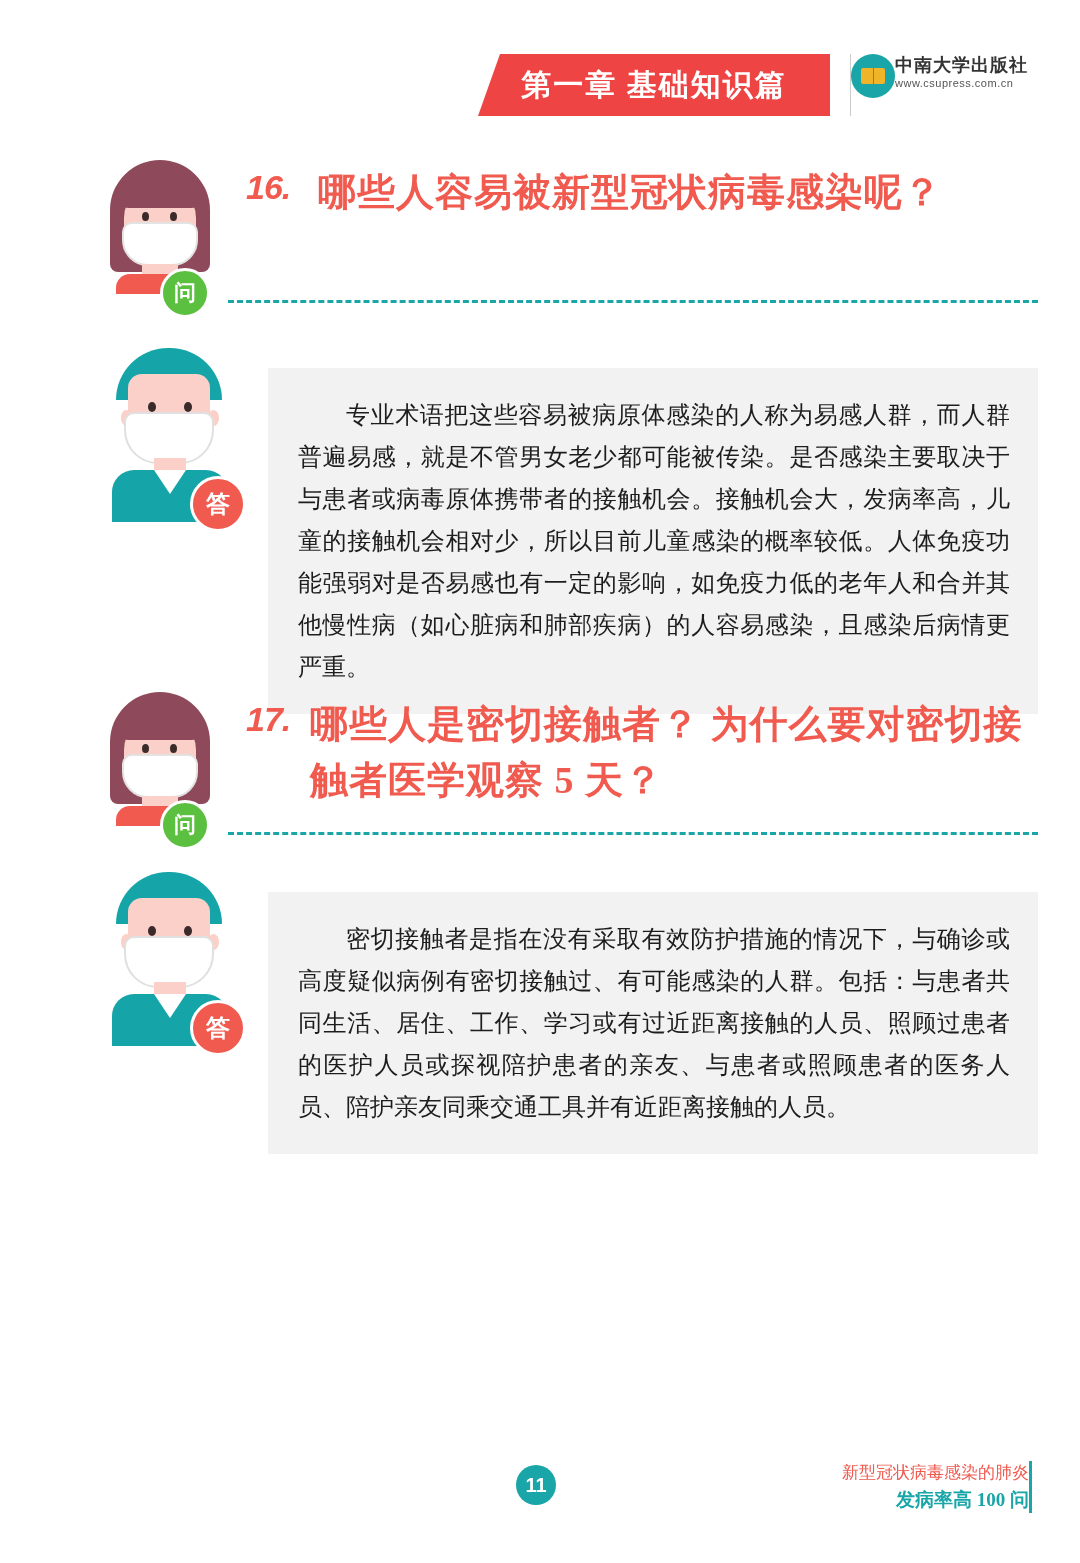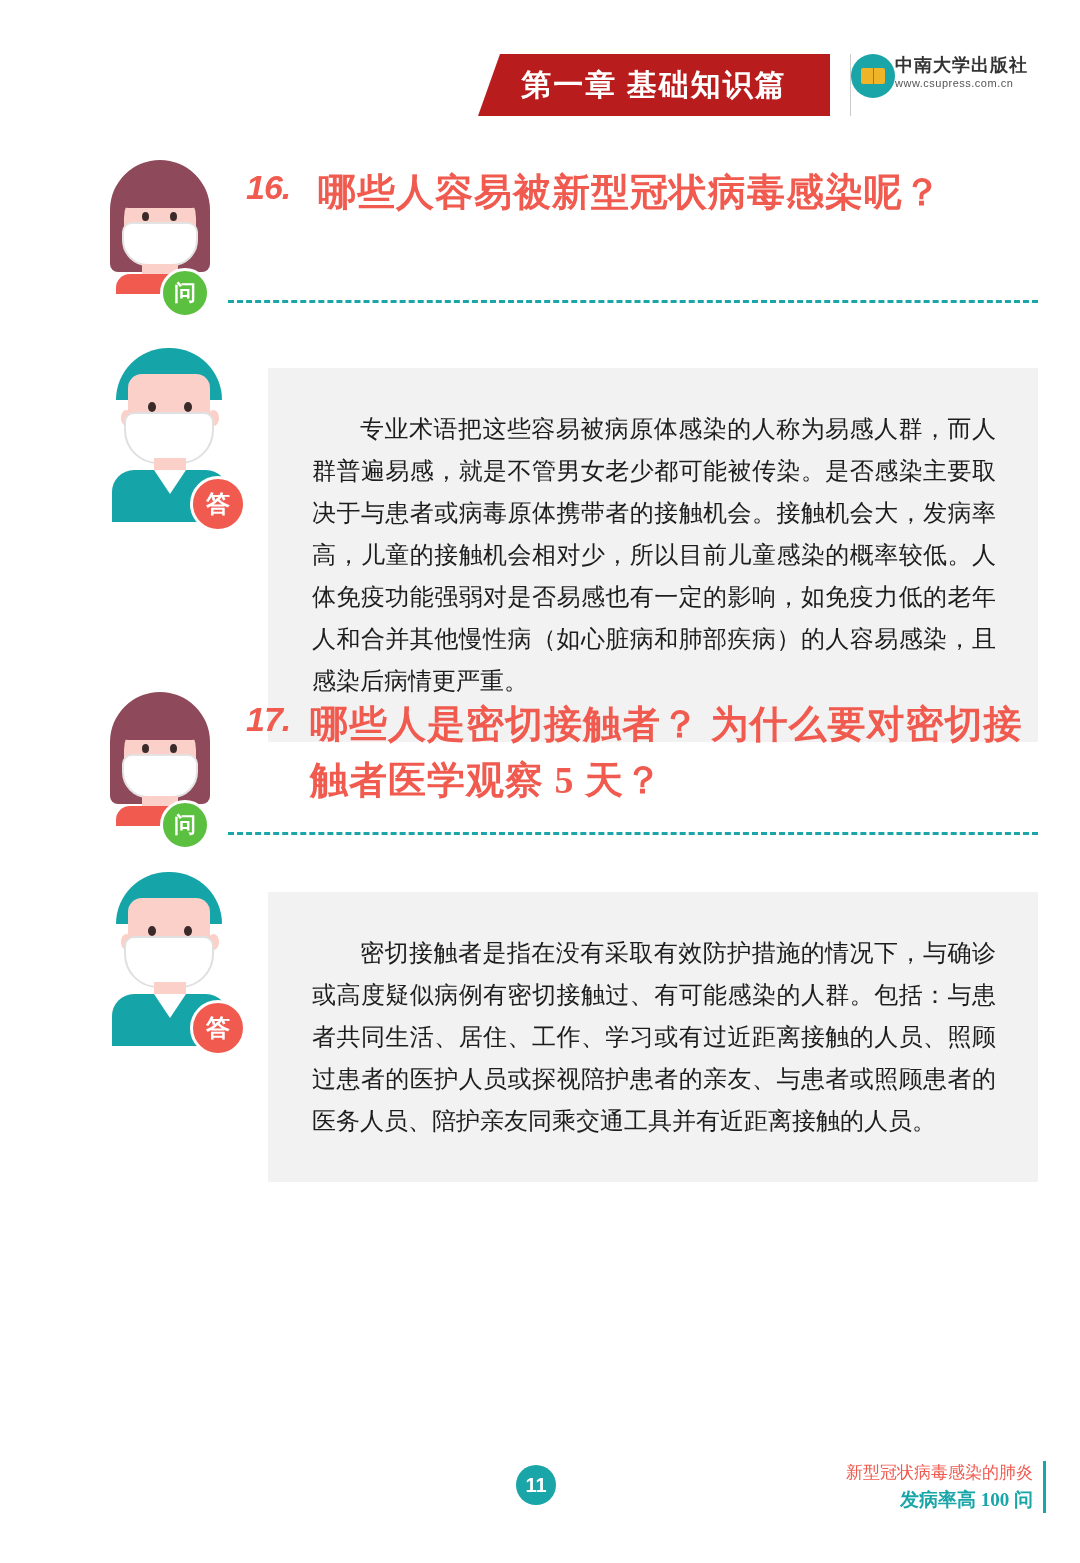--- a/index.html
+++ b/index.html
@@ -30,21 +30,21 @@
     width: 610px;
     height: 62px;
     background: #ffffff;
   }
   .chapter-tab {
     position: absolute;
     left: 478px;
     top: 0;
     width: 352px;
     height: 62px;
-    background: #b91c1c;
+    background: #ef4444;
     display: flex;
     align-items: center;
     justify-content: center;
     clip-path: polygon(22px 0, 100% 0, 100% 100%, 0 100%);
   }
   .chapter-tab-text {
     color: #ffffff;
     font-size: 30px;
     font-weight: bold;
     letter-spacing: 2px;
@@ -248,21 +248,21 @@
 
   .answer-box {
     position: absolute;
     left: 268px;
     width: 770px;
     background: #f2f2f2;
     box-sizing: border-box;
     padding: 26px 28px 26px 30px;
   }
   .answer-box p {
-    margin: 14px;
+    margin: 0;
     font-size: 24px;
     line-height: 42px;
     color: #1d1d1d;
     text-indent: 48px;
     text-align: justify;
     font-family: "Liberation Serif", "DejaVu Serif", serif;
   }
   .answer-box p + p { margin-top: 0; }
 
   
@@ -275,25 +275,24 @@
     border-radius: 50%;
     background: #1aa5a8;
     color: #ffffff;
     display: flex; align-items: center; justify-content: center;
     font-size: 20px;
     font-family: "Liberation Sans", sans-serif;
     font-weight: bold;
   }
   .footer-text {
     position: absolute;
-    right: 34px;
+    right: 48px;
     top: -4px;
     text-align: right;
     border-right: 3px solid #1aa5a8;
-    padding-right: 10px;
     line-height: 1.45;
   }
   .footer-line1 {
     font-size: 17px; color: #f05a4f;
     font-family: "Liberation Serif", "DejaVu Serif", serif;
   }
   .footer-line2 {
     font-size: 19px; color: #1aa5a8; font-weight: bold;
     font-family: "Liberation Serif", "DejaVu Serif", serif;
   }

